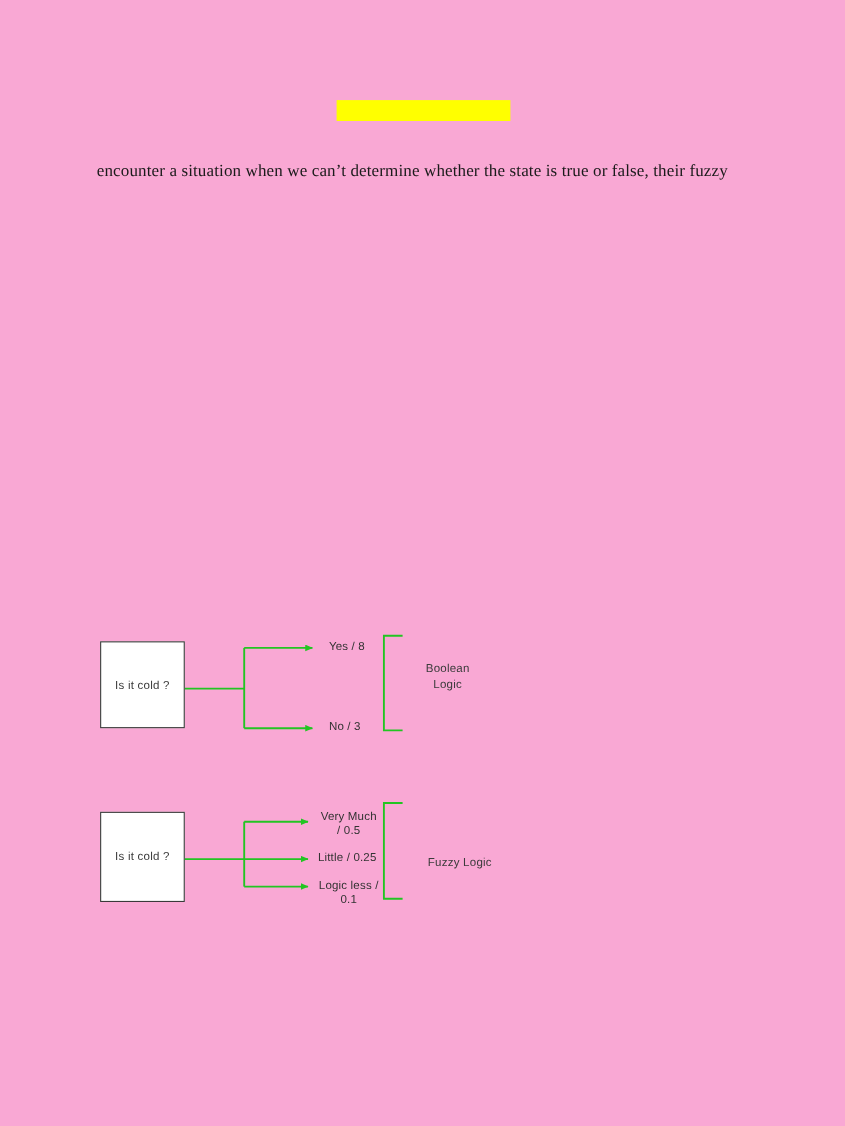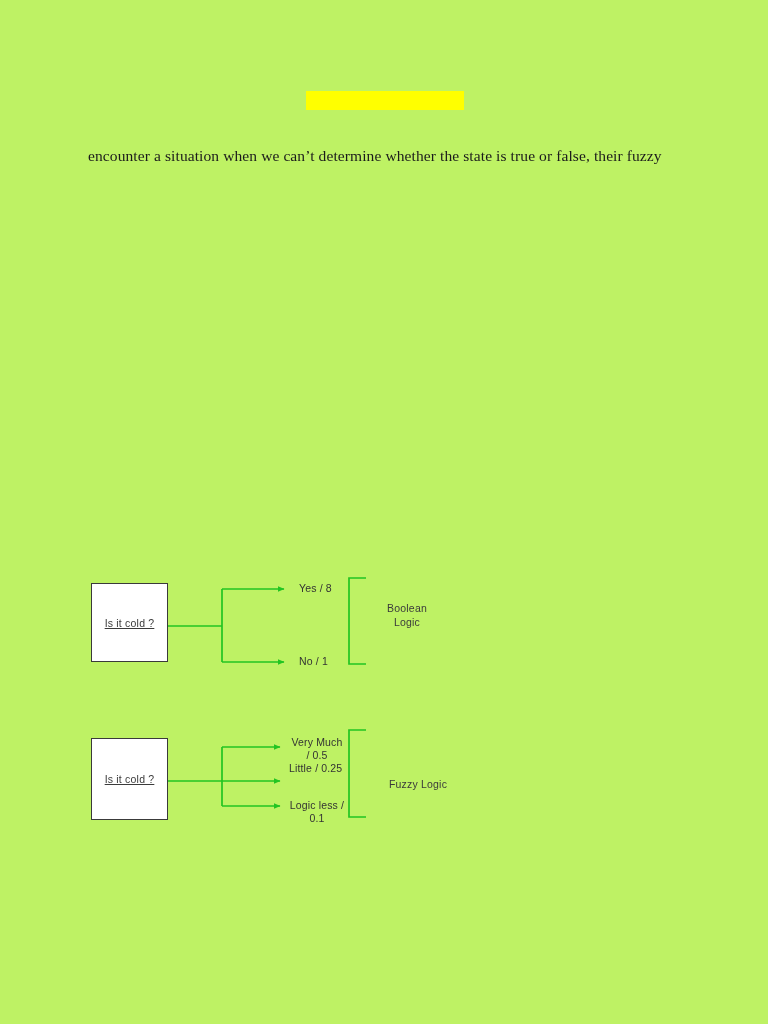--- a/index.html
+++ b/index.html
@@ -12,21 +12,21 @@
     height: 1024px;
     position: relative;
     overflow: hidden;
     font-family: "Liberation Sans", sans-serif;
     -webkit-font-smoothing: antialiased;
   }
 
   .page {
     position: absolute;
     inset: 0;
-    background: #bef264;
+    background: #f9a8d4;
   }
 
   
   .highlight-bar {
     position: absolute;
     left: 306px;
     top: 91px;
     width: 158px;
     height: 19px;
     background: #ffff00;
@@ -68,21 +68,20 @@
     border: 1.3px solid #3a3a3a;
     background: #ffffff;
     display: flex;
     align-items: center;
     justify-content: center;
   }
   .node-box .node-label {
     font-size: 10.5px;
     color: #3b3b3b;
     letter-spacing: 0.2px;
-    text-decoration: underline;
   }
 
   .out-label {
     position: absolute;
     font-size: 10.5px;
     color: #333333;
     line-height: 13px;
     letter-spacing: 0.15px;
     white-space: pre-line;
   }
@@ -126,21 +125,21 @@
 
       <path d="M366,8 L349,8 L349,94 L366,94" stroke="#22c522" stroke-width="1.7" fill="none"></path>
     </svg>
 
     <div class="node-box" style="left:91px; top:13px; width:77px; height:79px;">
       <span class="node-label">Is it cold ?</span>
     </div>
 
     <div class="out-label" style="left:299px; top:12px;">Yes / 8</div>
 
-    <div class="out-label" style="left:299px; top:85px;">No / 1</div>
+    <div class="out-label" style="left:299px; top:85px;">No / 3</div>
 
     <div class="group-label" style="left:376px; top:31px; width:62px;">Boolean
 Logic</div>
   </div>
 
   <div class="diagram" id="diagram-fuzzy">
 
     <svg width="768" height="115" viewBox="0 0 768 115">
       <defs>
         <marker id="arrow-green-b" markerWidth="8" markerHeight="8" refX="6.5" refY="3" orient="auto" markerUnits="userSpaceOnUse">
@@ -161,21 +160,21 @@
       <path d="M366,8 L349,8 L349,95 L366,95" stroke="#22c522" stroke-width="1.7" fill="none"></path>
     </svg>
 
     <div class="node-box" style="left:91px; top:16px; width:77px; height:82px;">
       <span class="node-label">Is it cold ?</span>
     </div>
 
     <div class="out-label centered" style="left:286px; top:14px; width:62px;">Very Much
 / 0.5</div>
 
-    <div class="out-label" style="left:289px; top:40px;text-align:right;">Little / 0.25</div>
+    <div class="out-label" style="left:289px; top:52px;text-align:right;">Little / 0.25</div>
 
     <div class="out-label centered" style="left:286px; top:77px; width:62px;">Logic less /
 0.1</div>
 
     <div class="group-label" style="left:378px; top:55px; width:80px;">Fuzzy Logic</div>
   </div>
 
 </div>
 
 </body></html>

